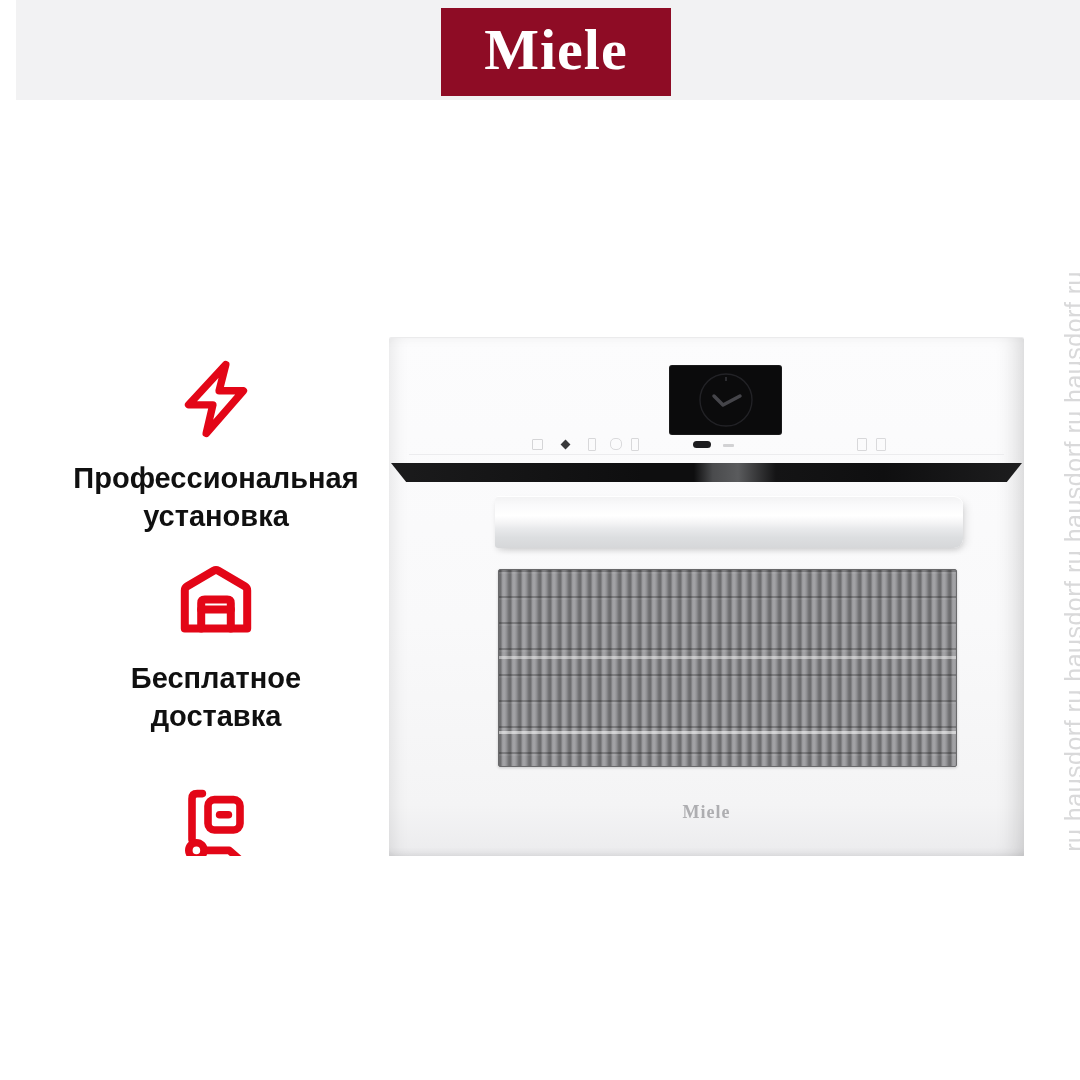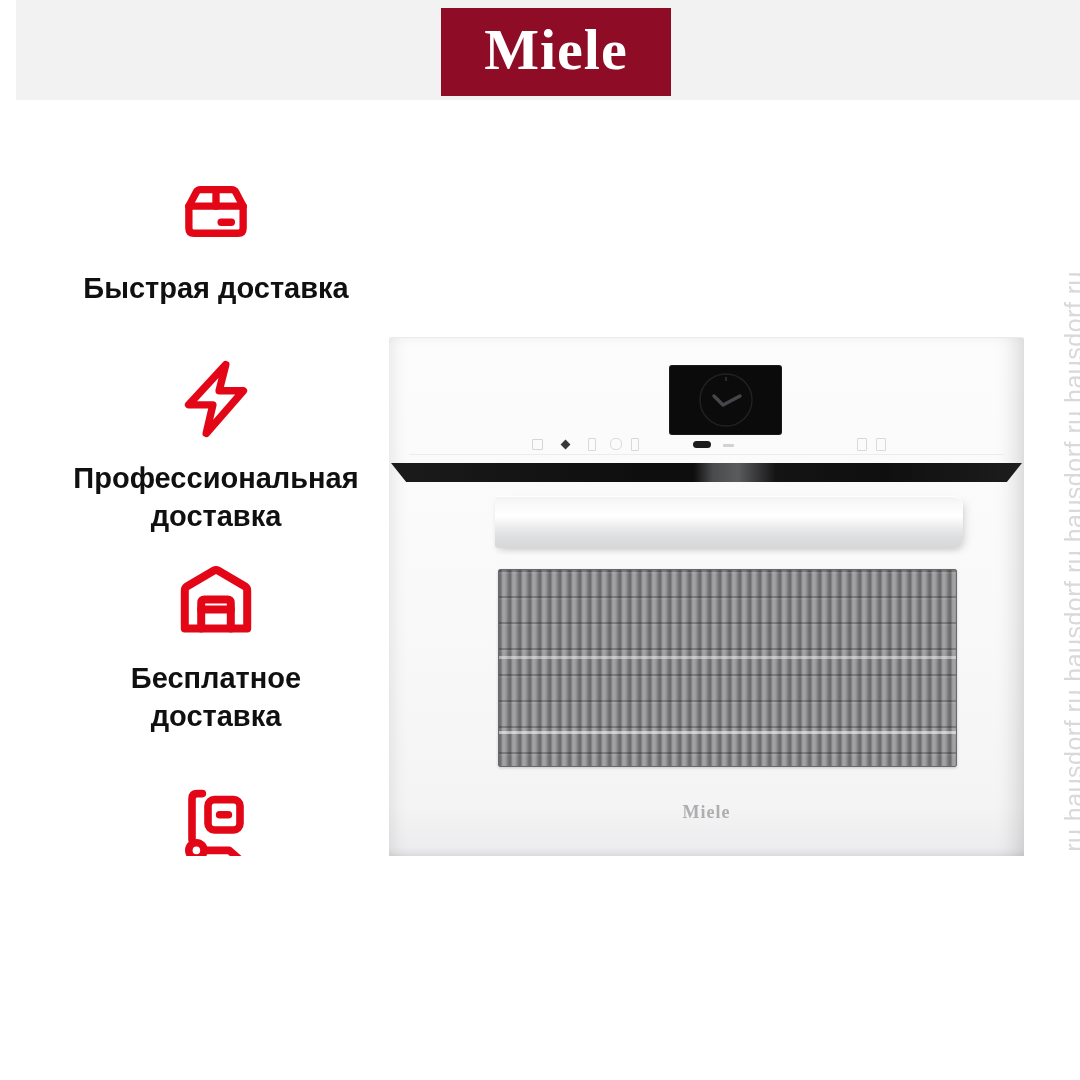--- a/index.html
+++ b/index.html
@@ -97,39 +97,28 @@
 
   <div class="header-strip">
     <div class="brand-logo">
       <span class="brand-logo-text">Miele</span>
     </div>
   </div>
 
   <div class="watermark wm1">hausdorf.ru   hausdorf.ru   hausdorf.ru   hausdorf.ru   hausdorf.ru   hausdorf.ru</div>
   <div class="watermark wm2">hausdorf.ru   hausdorf.ru   hausdorf.ru   hausdorf.ru   hausdorf.ru   hausdorf.ru</div>
 
-  <div class="feature" style="top:168px">
-    <span class="f-icon">
-      <svg width="88" height="88" viewBox="0 0 24 24" fill="none" stroke="#e30617" stroke-width="2" stroke-linecap="round" stroke-linejoin="round">
-        <path d="M4.6 10.4 L6.6 6.6 Q6.95 5.9 7.75 5.9 H16.25 Q17.05 5.9 17.4 6.6 L19.4 10.4"></path>
-        <path d="M4.6 10.4 H19.4 V16.4 Q19.4 17.8 18 17.8 H6 Q4.6 17.8 4.6 16.4 Z"></path>
-        <path d="M12 5.9 V10.4"></path>
-        <path d="M13.4 14.8 H16.2"></path>
-      </svg>
-    </span>
-    <div class="f-label">Быстрая доставка</div>
-  </div>
 
   <div class="feature" style="top:352px">
     <span class="f-icon">
       <svg width="94" height="94" viewBox="0 0 24 24" fill="none" stroke="#e30617" stroke-width="1.9" stroke-linecap="round" stroke-linejoin="round">
         <path d="M14.5 3.2 L5 13.5 H11.2 L9.5 20.8 L19 9.9 H12.8 L14.5 3.2 Z"></path>
       </svg>
     </span>
-    <div class="f-label">Профессиональная доставка</div>
+    <div class="f-label">Профессиональная установка</div>
   </div>
 
   <div class="feature" style="top:550px">
     <span class="f-icon">
       <svg width="96" height="96" viewBox="0 0 24 24" fill="none" stroke="#e30617" stroke-width="2" stroke-linecap="round" stroke-linejoin="round">
         <path d="M4.2 19.6 V10.1 Q4.2 9.4 4.8 9.05 L11.4 5.2 Q12 4.85 12.6 5.2 L19.2 9.05 Q19.8 9.4 19.8 10.1 V19.6 Z"></path>
         <path d="M8.3 19.6 V13.3 Q8.3 12.4 9.2 12.4 H14.8 Q15.7 12.4 15.7 13.3 V19.6"></path>
         <path d="M8.3 14.9 H15.7"></path>
       </svg>
     </span>

